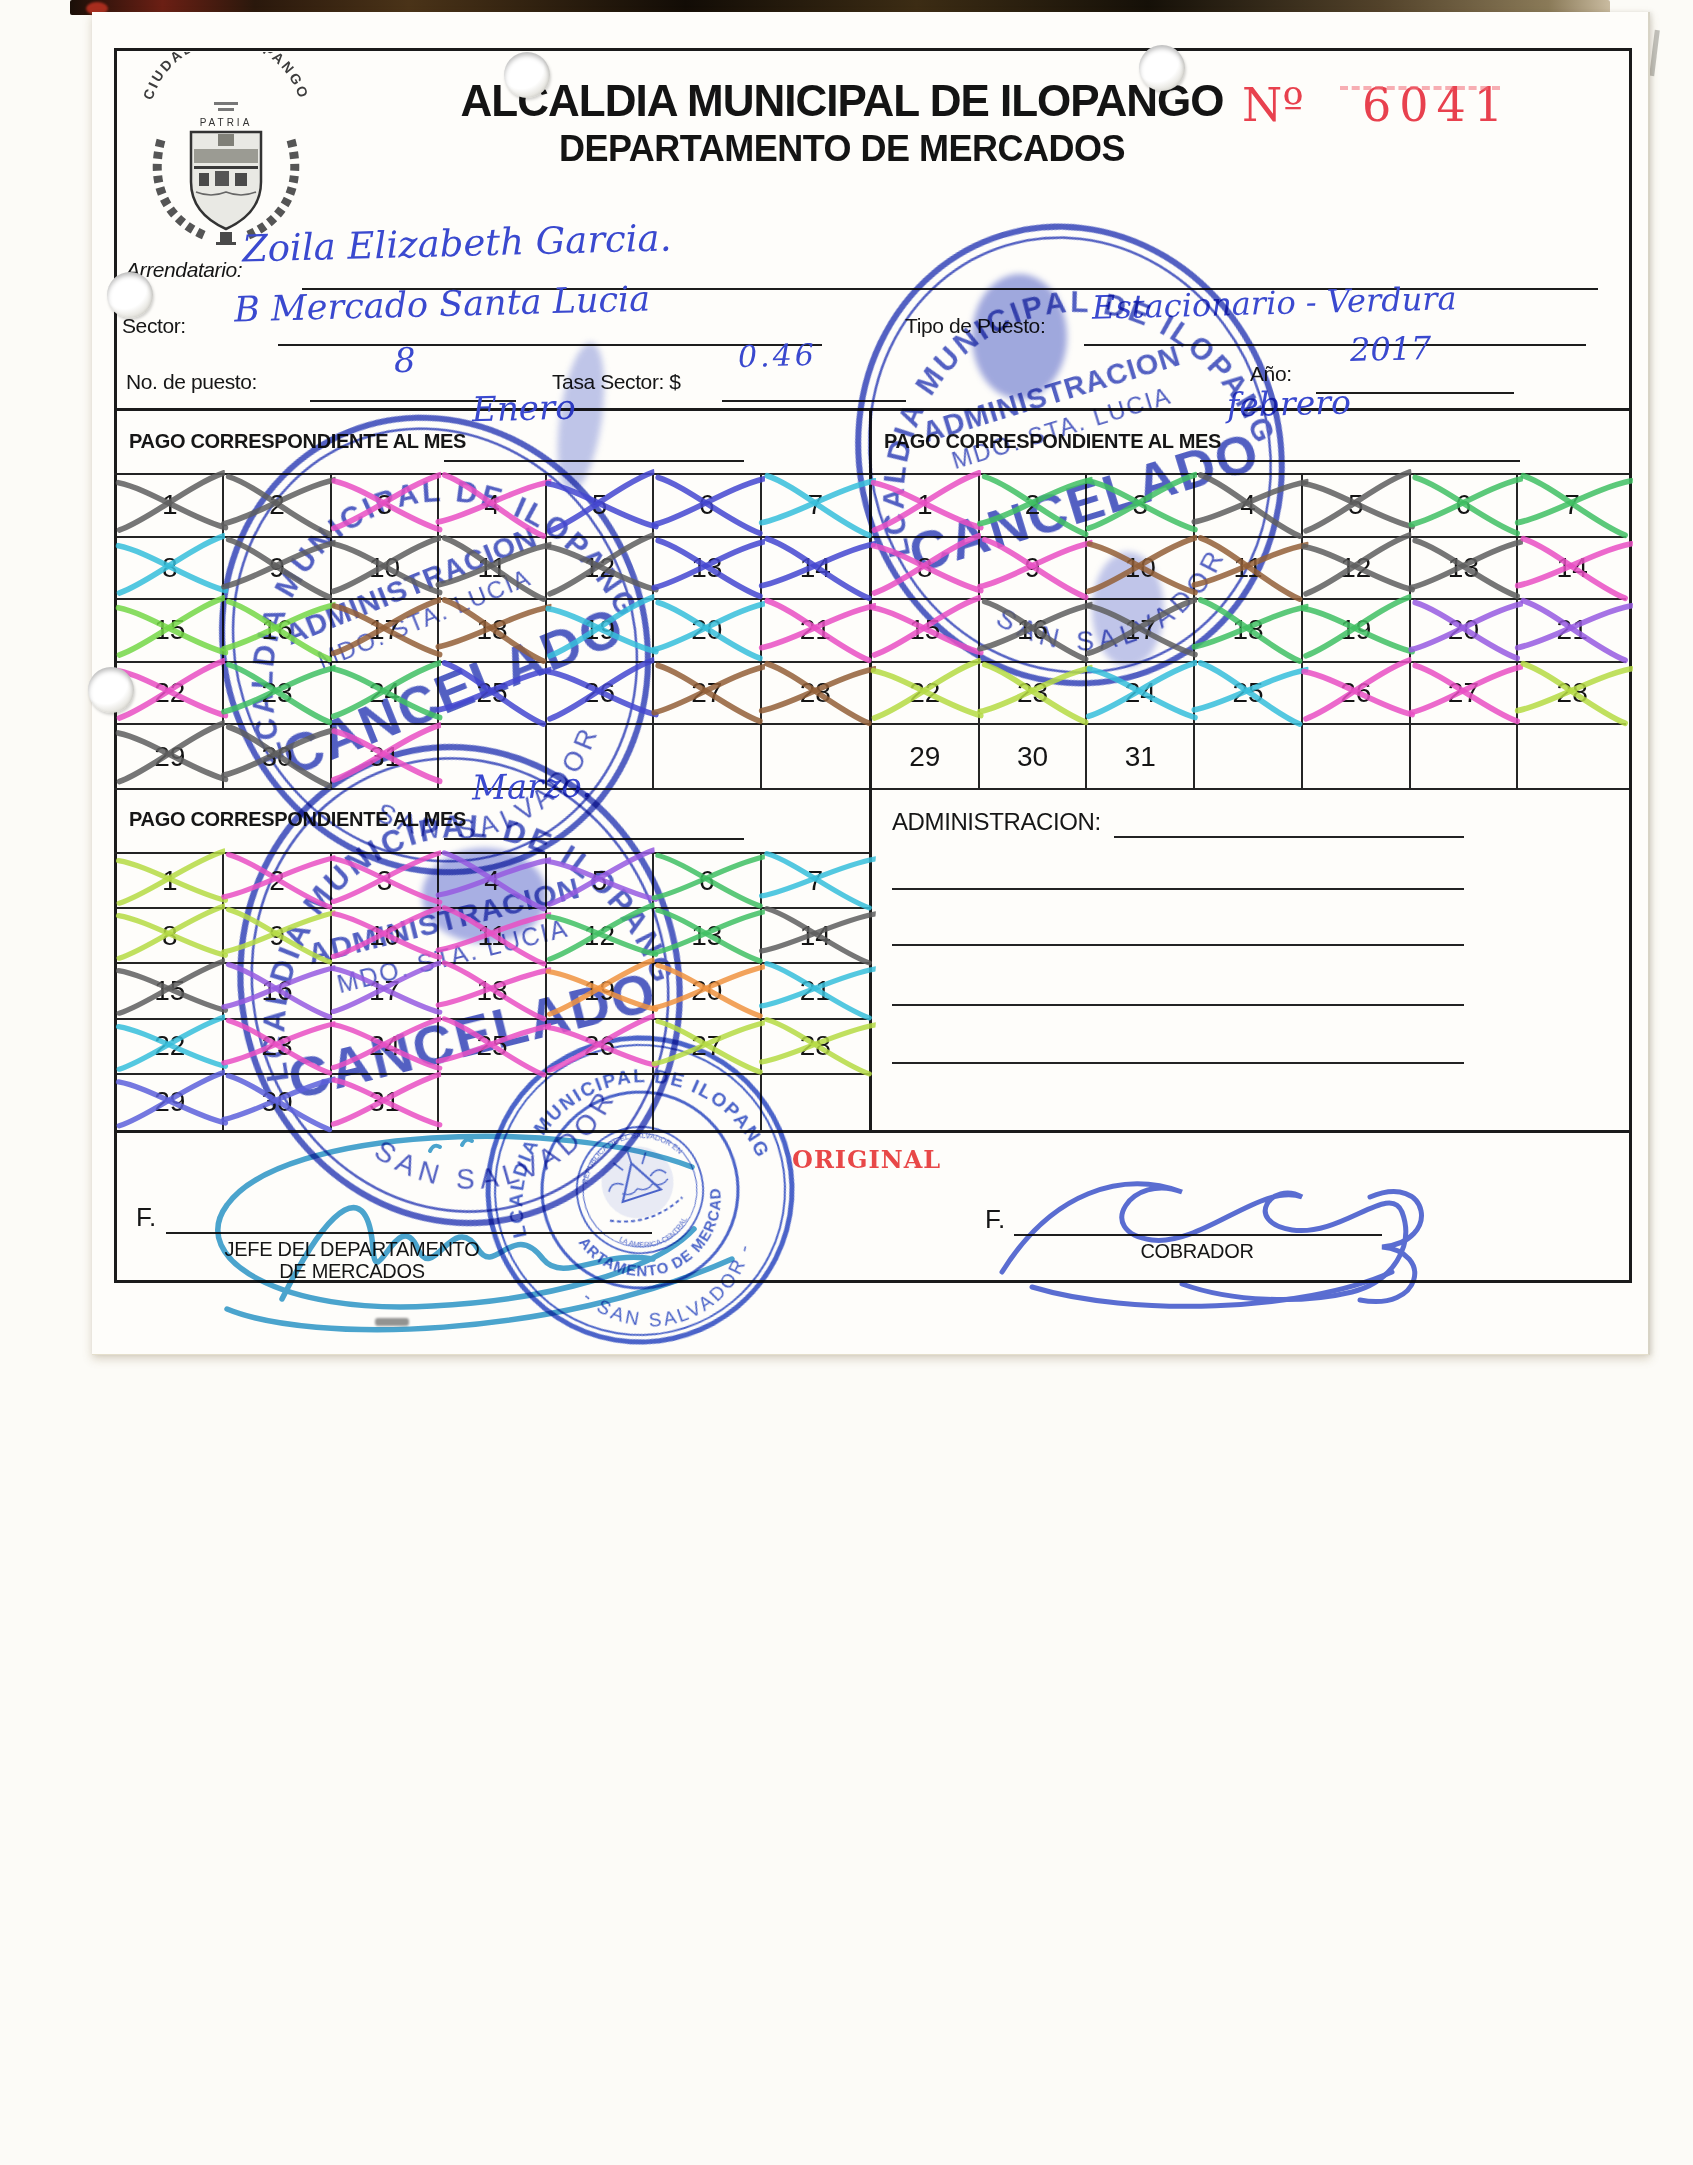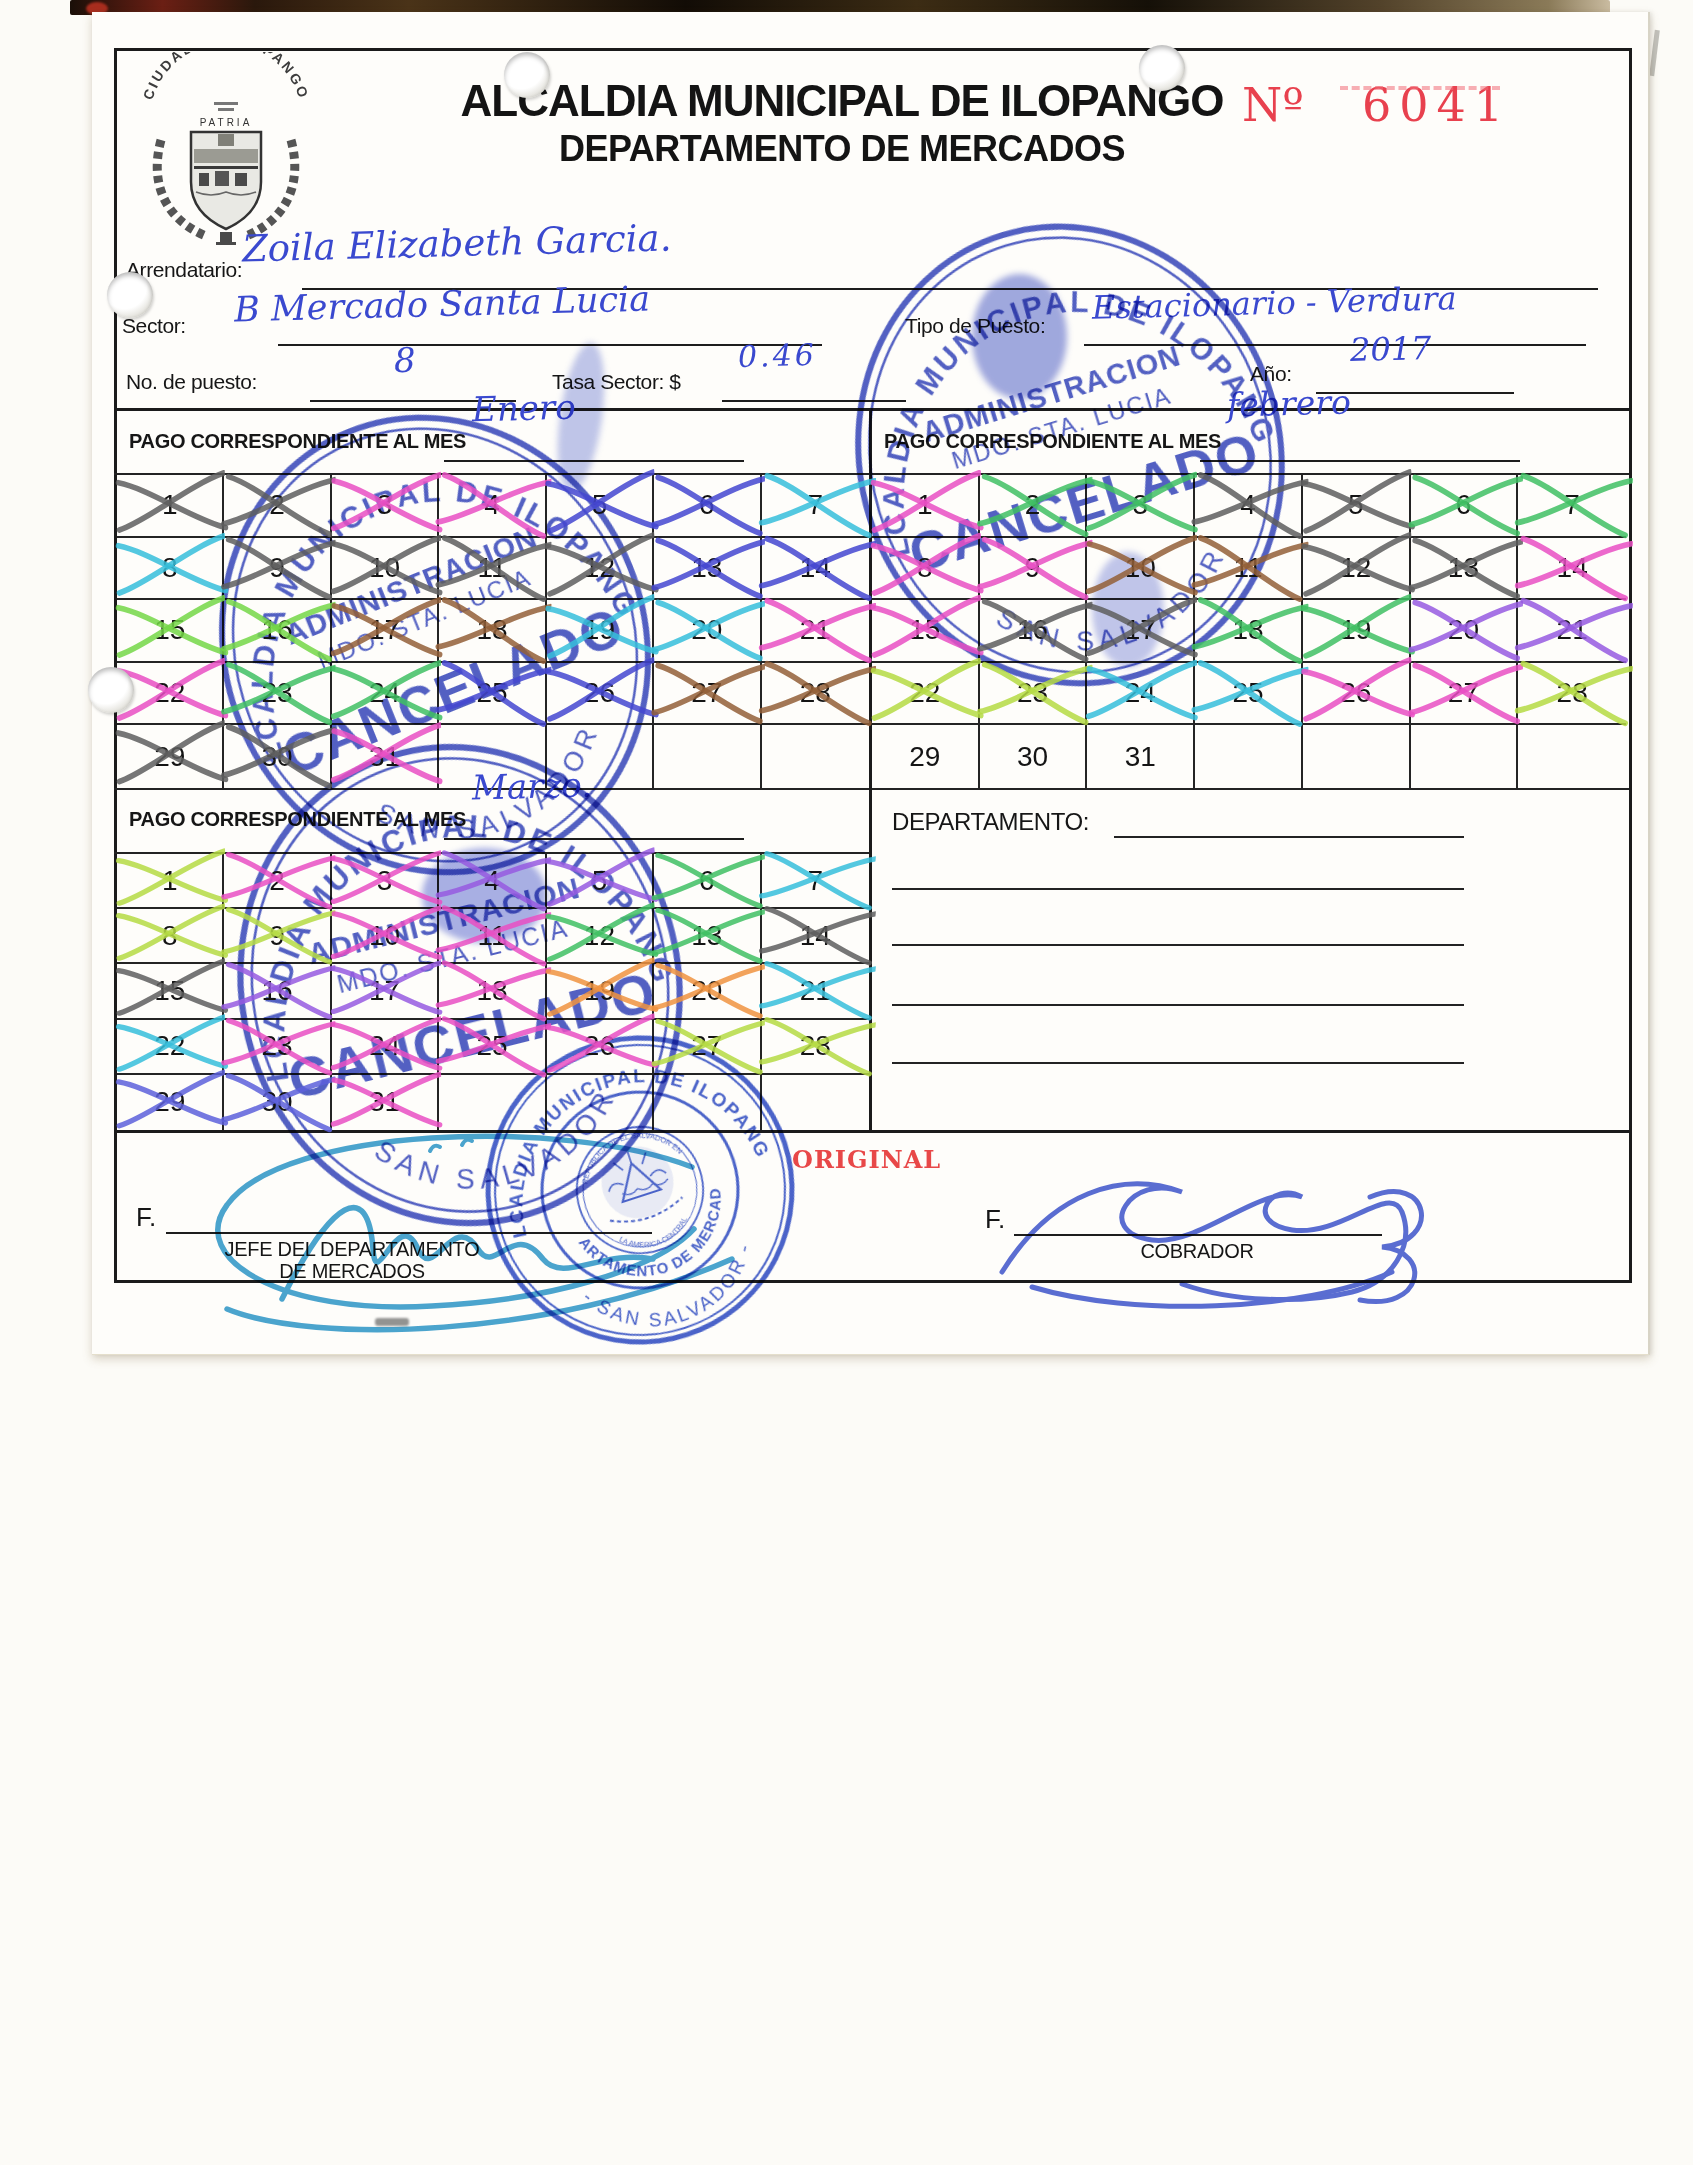--- a/index.html
+++ b/index.html
@@ -92,21 +92,21 @@
   <rect x="84" y="180" width="12" height="10" fill="#4a4a4a"></rect>
   <rect x="80" y="190" width="20" height="3" fill="#4a4a4a"></rect>
 </svg></div>
   <div class="title1">ALCALDIA MUNICIPAL DE ILOPANGO</div>
   <div class="title2">DEPARTAMENTO DE MERCADOS</div>
   <div class="receipt">
     <span class="no-label">Nº</span><span class="no-value">6041</span>
   </div>
   <div class="receipt-dashes"></div>
 
-  <div class="lbl" style="left:34px;top:246px;">Arrendatario:</div>
+  <div class="lbl" style="left:34px;top:246px;font-style:italic;">Arrendatario:</div>
   <div class="uline" style="left:210px;top:276px;width:1296px;"></div>
   <div class="hand" style="left:150px;top:210px;font-size:37px;">Zoila Elizabeth Garcia.</div>
 
   <div class="lbl" style="left:30px;top:302px;">Sector:</div>
   <div class="uline" style="left:186px;top:332px;width:544px;"></div>
   <div class="hand" style="left:142px;top:272px;font-size:35px;">B Mercado Santa Lucia</div>
 
   <div class="lbl" style="left:813px;top:302px;">Tipo de Puesto:</div>
   <div class="uline" style="left:992px;top:332px;width:502px;"></div>
   <div class="hand" style="left:1000px;top:272px;font-size:32px;">Estacionario - Verdura</div>
@@ -793,21 +793,21 @@
             <path d="M5,47 C30,41 68,15 99,7" stroke="#e94fc3"></path>
             <path d="M7,9 C32,15 70,43 97,51" stroke="#e94fc3"></path>
           </svg></div>
       </div>
       <div class="cell"></div>
       <div class="cell"></div>
       <div class="cell"></div>
       <div class="cell"></div>
     </div>
 
-  <div class="lbl" style="left:800px;top:796px;font-size:24px;">DEPARTAMENTO:</div>
+  <div class="lbl" style="left:800px;top:796px;font-size:24px;">ADMINISTRACION:</div>
   <div class="obsline" style="left:1022px;top:824px;width:350px;"></div>
   <div class="obsline" style="left:800px;top:876px;width:572px;"></div>
   <div class="obsline" style="left:800px;top:932px;width:572px;"></div>
   <div class="obsline" style="left:800px;top:992px;width:572px;"></div>
   <div class="obsline" style="left:800px;top:1050px;width:572px;"></div>
 
   <div class="f-label" style="left:44px;top:1190px;">F.</div>
   <div class="uline" style="left:74px;top:1220px;width:486px;"></div>
   <div class="role" style="left:110px;top:1226px;width:300px;">JEFE DEL DEPARTAMENTO</div>
   <div class="role" style="left:110px;top:1248px;width:300px;">DE MERCADOS</div>

